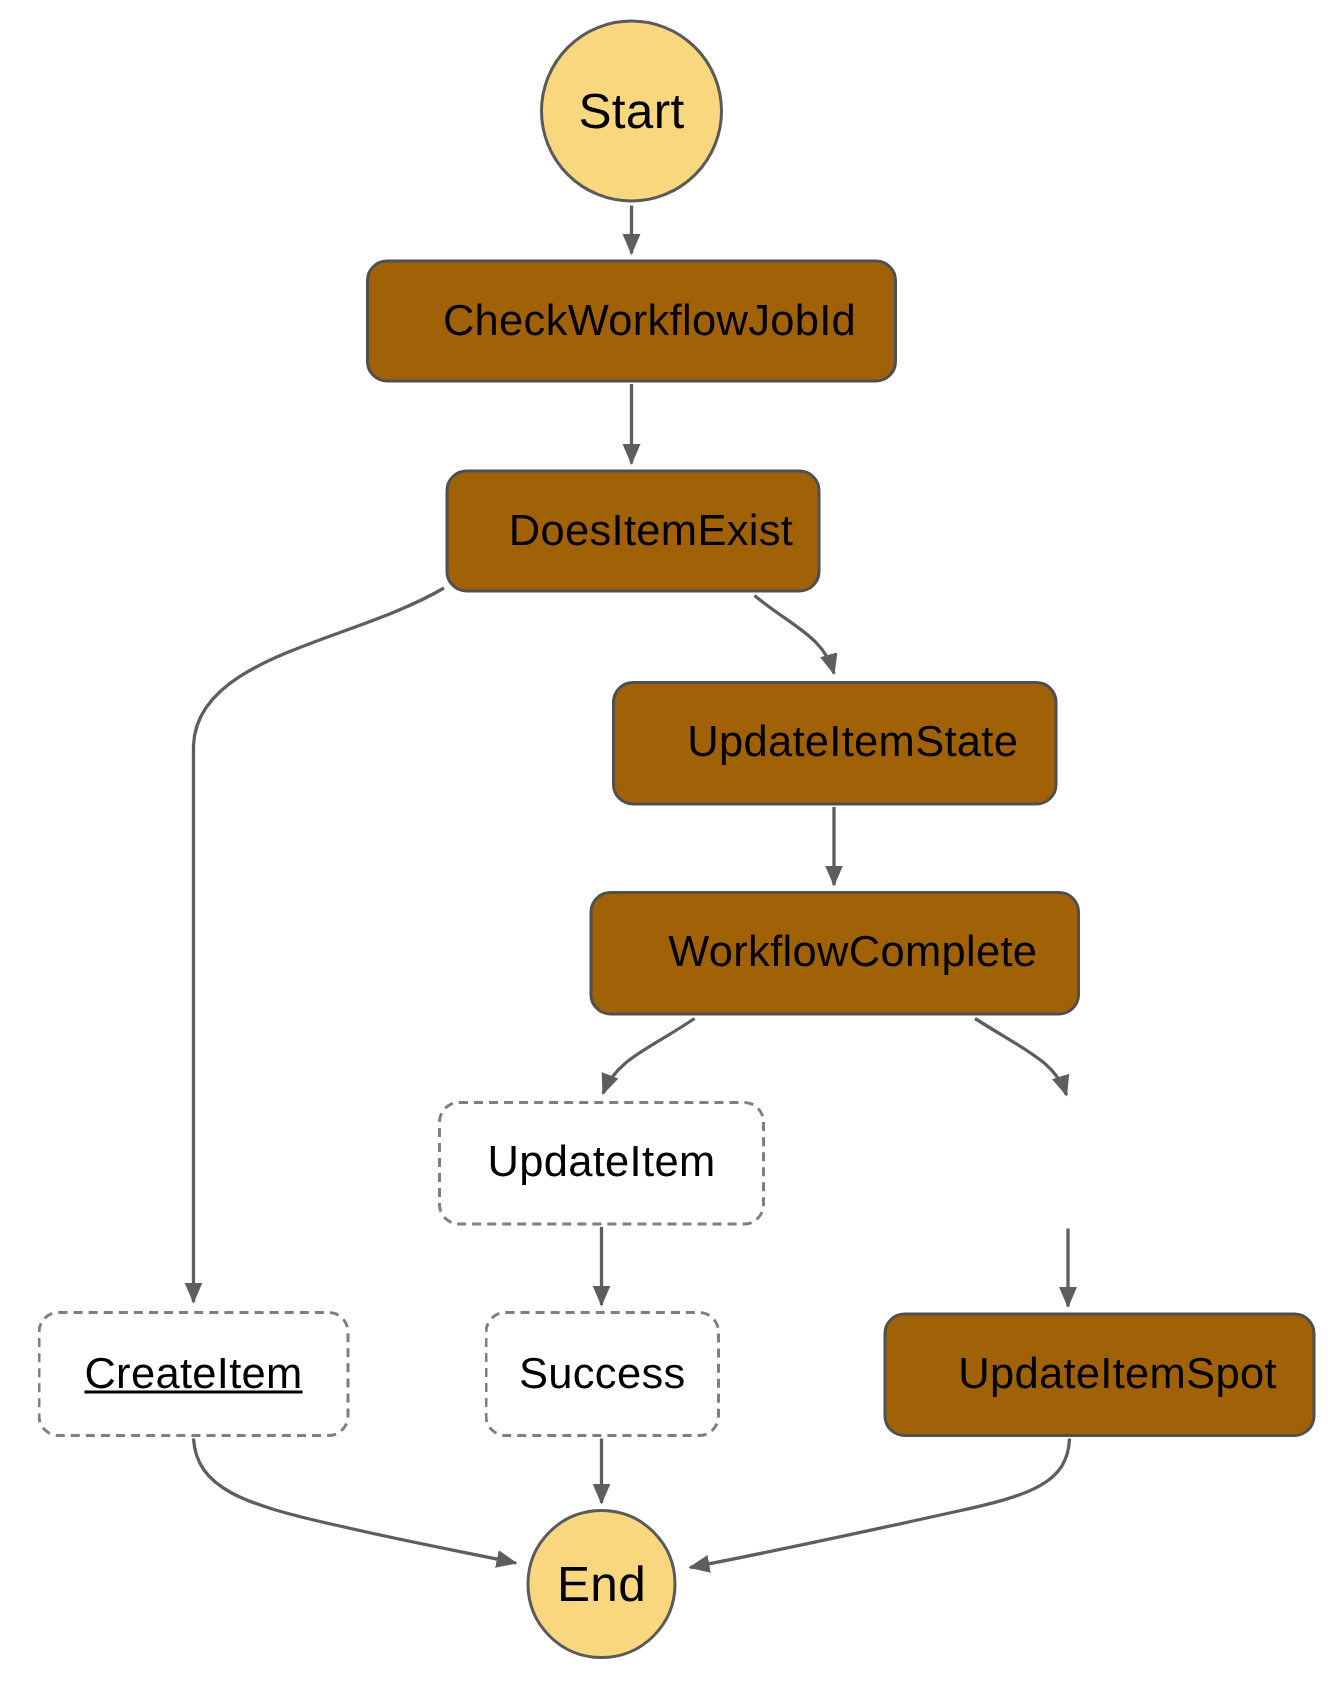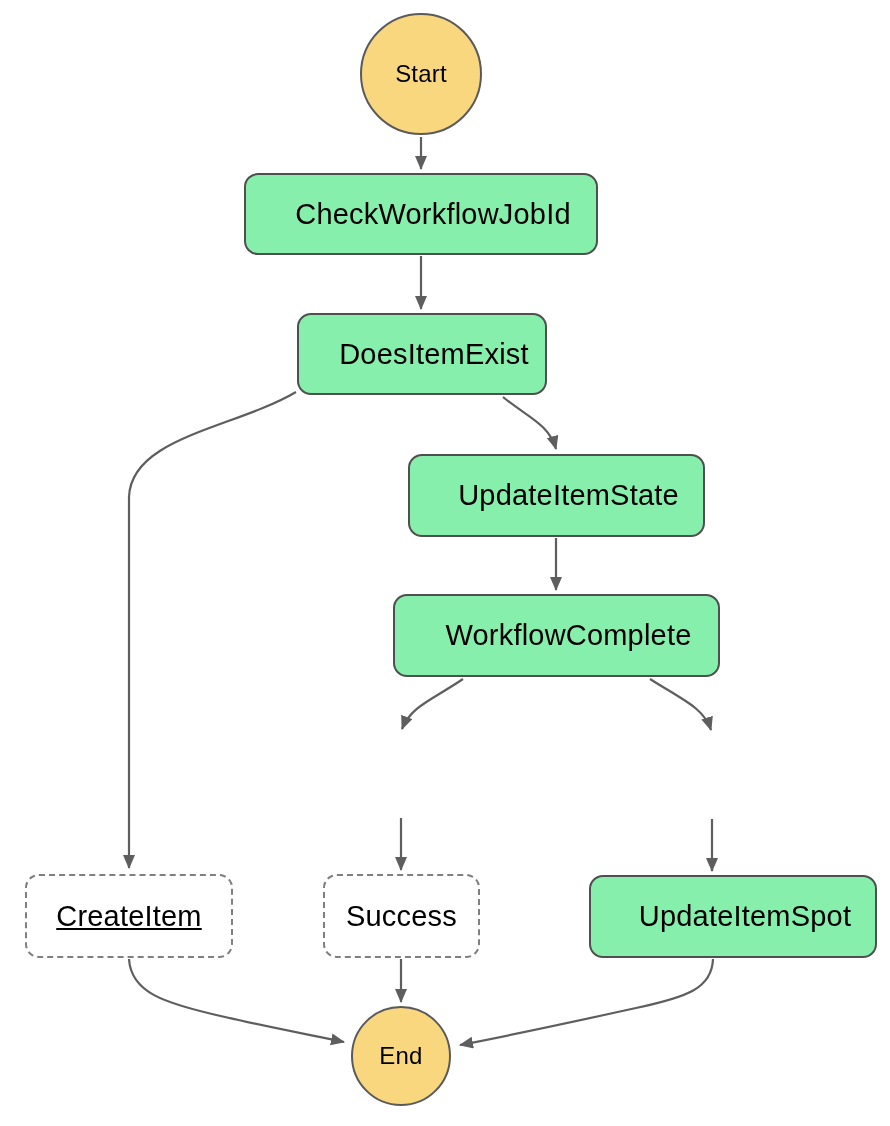--- a/index.html
+++ b/index.html
@@ -31,35 +31,35 @@
     display: flex;
     align-items: center;
     justify-content: center;
     color: #000000;
     font-size: 29px;
     letter-spacing: 0.2px;
     white-space: nowrap;
     cursor: pointer;
   }
   .state-executed {
-    background: #86efac;
+    background: #a16207;
     border: 2px solid #4f4f4f;
     border-radius: 14px;
     padding-left: 24px;
   }
   .state-skipped {
     background: #ffffff;
     border: 2px dashed #7f7f7f;
     border-radius: 14px;
   }
   .terminal {
     background: #f9d77e;
     border: 2px solid #5a5a5a;
     border-radius: 50%;
-    font-size: 24px;
+    font-size: 33px;
   }
   
   #node-start            { left: 360px; top: 13px;   width: 122px; height: 122px; }
   #node-check-workflow   { left: 244px; top: 173px;  width: 354px; height: 82px;  }
   #node-does-item-exist  { left: 297px; top: 313px;  width: 250px; height: 82px; align-items: center;  }
   #node-update-item-state{ left: 408px; top: 454px;  width: 297px; height: 83px; align-items: center;  }
   #node-workflow-complete{ left: 393px; top: 594px;  width: 327px; height: 83px;  }
   #node-update-item      { left: 292px; top: 734px;  width: 218px; height: 83px;  }
   #node-get-spot-info    { left: 601px; top: 735px;  width: 222px; height: 83px;  }
   #node-create-item      { left: 25px;  top: 874px;  width: 208px; height: 84px; text-decoration: underline;  }
@@ -105,20 +105,23 @@
   </div>
 
   <div id="node-update-item-state" class="node state-executed">
     <span>UpdateItemState</span>
   </div>
 
   <div id="node-workflow-complete" class="node state-executed">
     <span>WorkflowComplete</span>
   </div>
 
+  <div id="node-update-item" class="node state-skipped">
+    <span>UpdateItem</span>
+  </div>
 
 
   <div id="node-create-item" class="node state-skipped">
     <span>CreateItem</span>
   </div>
 
   <div id="node-success" class="node state-skipped">
     <span>Success</span>
   </div>
 

